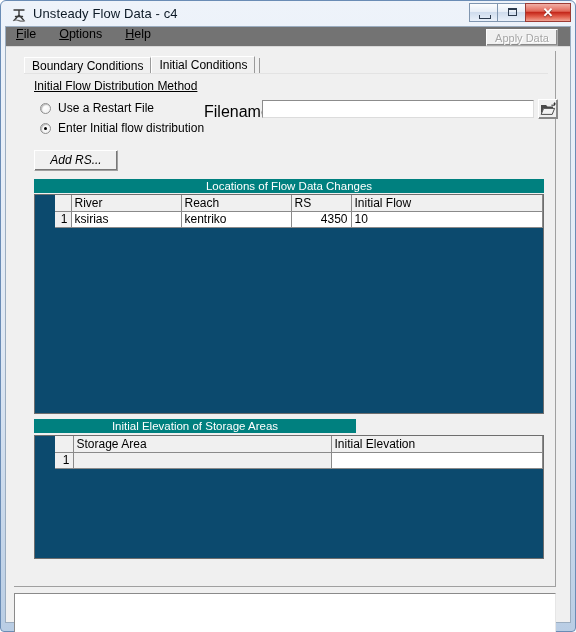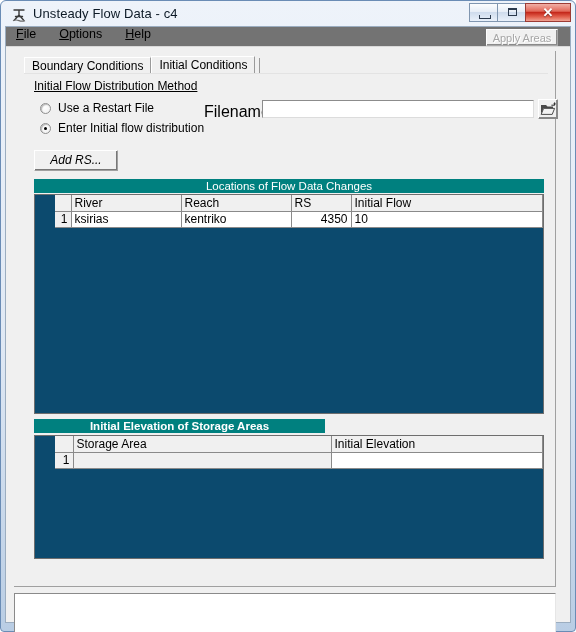--- a/index.html
+++ b/index.html
@@ -289,21 +289,21 @@
   </div>
 
   <div class="client">
 
     <div class="menubar">
       <span class="menu-item"><u>F</u><span>ile</span></span>
       <span class="menu-item"><u>O</u><span>ptions</span></span>
       <span class="menu-item"><u>H</u><span>elp</span></span>
     </div>
 
-    <div class="apply-btn">Apply Areas</div>
+    <div class="apply-btn">Apply Data</div>
 
     <div class="panel">
 
       <div class="tabstrip">
         <div class="tab">Boundary Conditions</div>
         <div class="tab active">Initial Conditions</div>
         <div class="tab-end"></div>
       </div>
       <div class="tab-underline"></div>
 
@@ -357,21 +357,21 @@
               <td class="rowhdr">1</td>
               <td>ksirias</td>
               <td>kentriko</td>
               <td class="num">4350</td>
               <td>10</td>
             </tr>
           </tbody>
         </table>
       </div>
 
-      <div class="teal-bar" style="left:20px;top:368px;width:291px;font-weight:bold;">Initial Elevation of Storage Areas</div>
+      <div class="teal-bar" style="left:20px;top:368px;width:322px;">Initial Elevation of Storage Areas</div>
 
       <div class="grid" style="left:20px;top:384px;width:510px;height:124px;">
         <table>
           <colgroup>
             <col style="width:18px">
               <col style="width:258px">
               <col>
           </colgroup>
           <thead>
             <tr>

